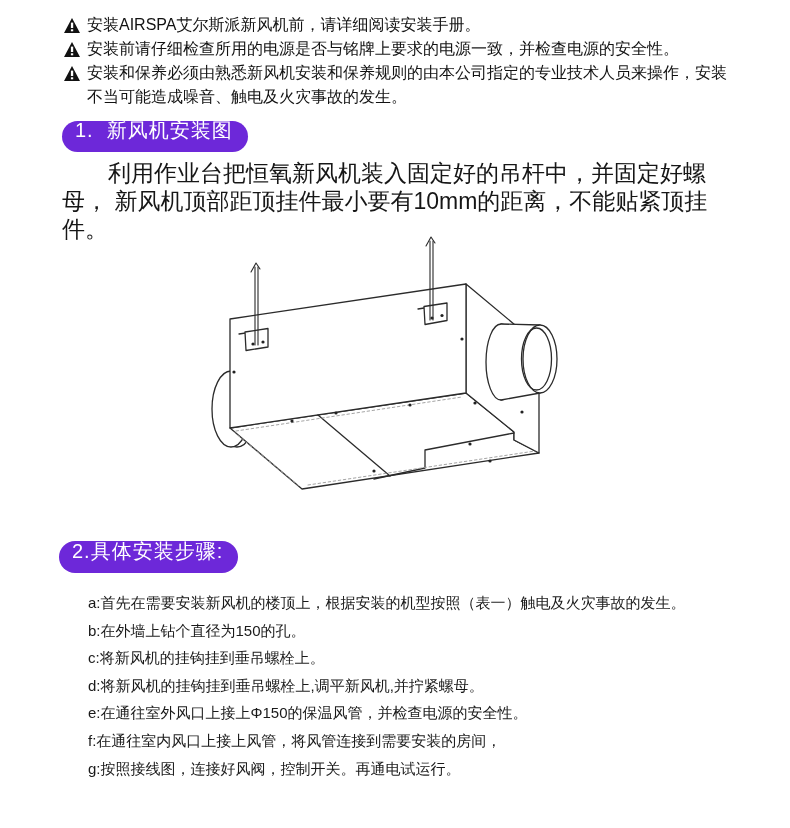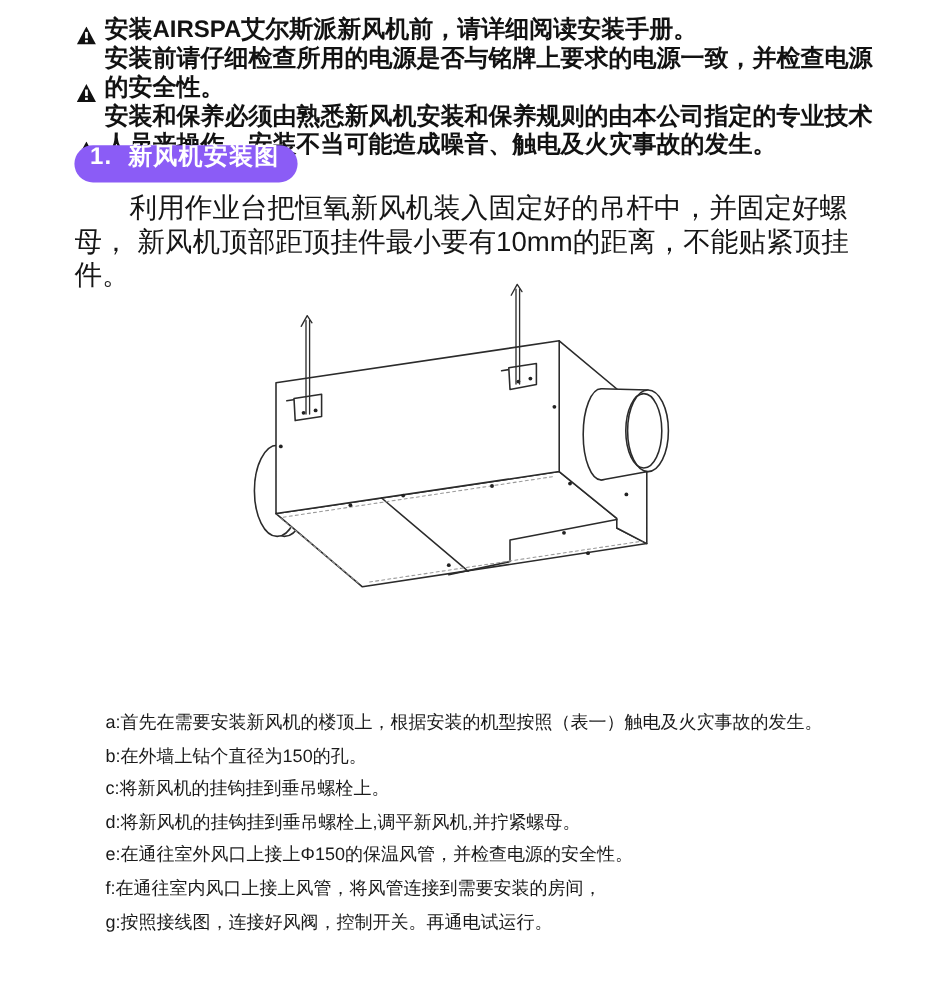--- a/index.html
+++ b/index.html
@@ -2,26 +2,26 @@
 <html><head>
 <meta charset="utf-8">
 <style>
   html,body{margin:0;padding:0;background:#fff;}
   .page{
     position:relative;width:790px;height:828px;background:#ffffff;
     font-family:"Liberation Sans",sans-serif;color:#111;overflow:hidden;
   }
   
   .warnings{position:absolute;left:64px;top:13px;width:668px;}
-  .warning{display:flex;align-items:flex-end;font-weight:bold;font-size:20px;line-height:24px;color:#121212;}
+  .warning{display:flex;align-items:flex-start;font-weight:normal;font-size:16px;line-height:24px;color:#121212;}
   .wicon{flex:0 0 17px;margin:5px 6px 0 0;line-height:0;}
   .wtext{display:block;}
   
   .pill{
-    position:absolute;background:#8b5cf6;color:#ffffff;font-weight:bold;font-size:20px;
+    position:absolute;background:#6d28d9;color:#ffffff;font-weight:normal;font-size:20px;
     border-radius:16px;display:flex;align-items:center;white-space:pre;
     padding:0 15px 12px 13px;height:31px;box-sizing:border-box;letter-spacing:1px;
   }
   .pill1{left:62px;top:121px;}
   .pill2{left:59px;top:541px;height:32px;}
   
   .intro{
     position:absolute;left:62px;top:159px;width:678px;margin:0;
     font-size:23px;line-height:28px;text-indent:2em;color:#161616;
   }
@@ -141,20 +141,21 @@
         <circle cx="292" cy="421" r="1.6"></circle>
         <circle cx="336" cy="413" r="1.6"></circle>
         <circle cx="410" cy="405" r="1.6"></circle>
         <circle cx="470" cy="444" r="1.6"></circle>
         <circle cx="490" cy="461" r="1.6"></circle>
         <circle cx="374" cy="471" r="1.6"></circle>
       </g>
     </g>
   </svg>
 
+  <div class="pill pill2">2.具体安装步骤:</div>
 
   <div class="steps">
     <p>a:首先在需要安装新风机的楼顶上，根据安装的机型按照（表一）触电及火灾事故的发生。</p>
     <p>b:在外墙上钻个直径为150的孔。</p>
     <p>c:将新风机的挂钩挂到垂吊螺栓上。</p>
     <p>d:将新风机的挂钩挂到垂吊螺栓上,调平新风机,并拧紧螺母。</p>
     <p>e:在通往室外风口上接上Φ150的保温风管，并检查电源的安全性。</p>
     <p>f:在通往室内风口上接上风管，将风管连接到需要安装的房间，</p>
     <p>g:按照接线图，连接好风阀，控制开关。再通电试运行。</p>
   </div>

